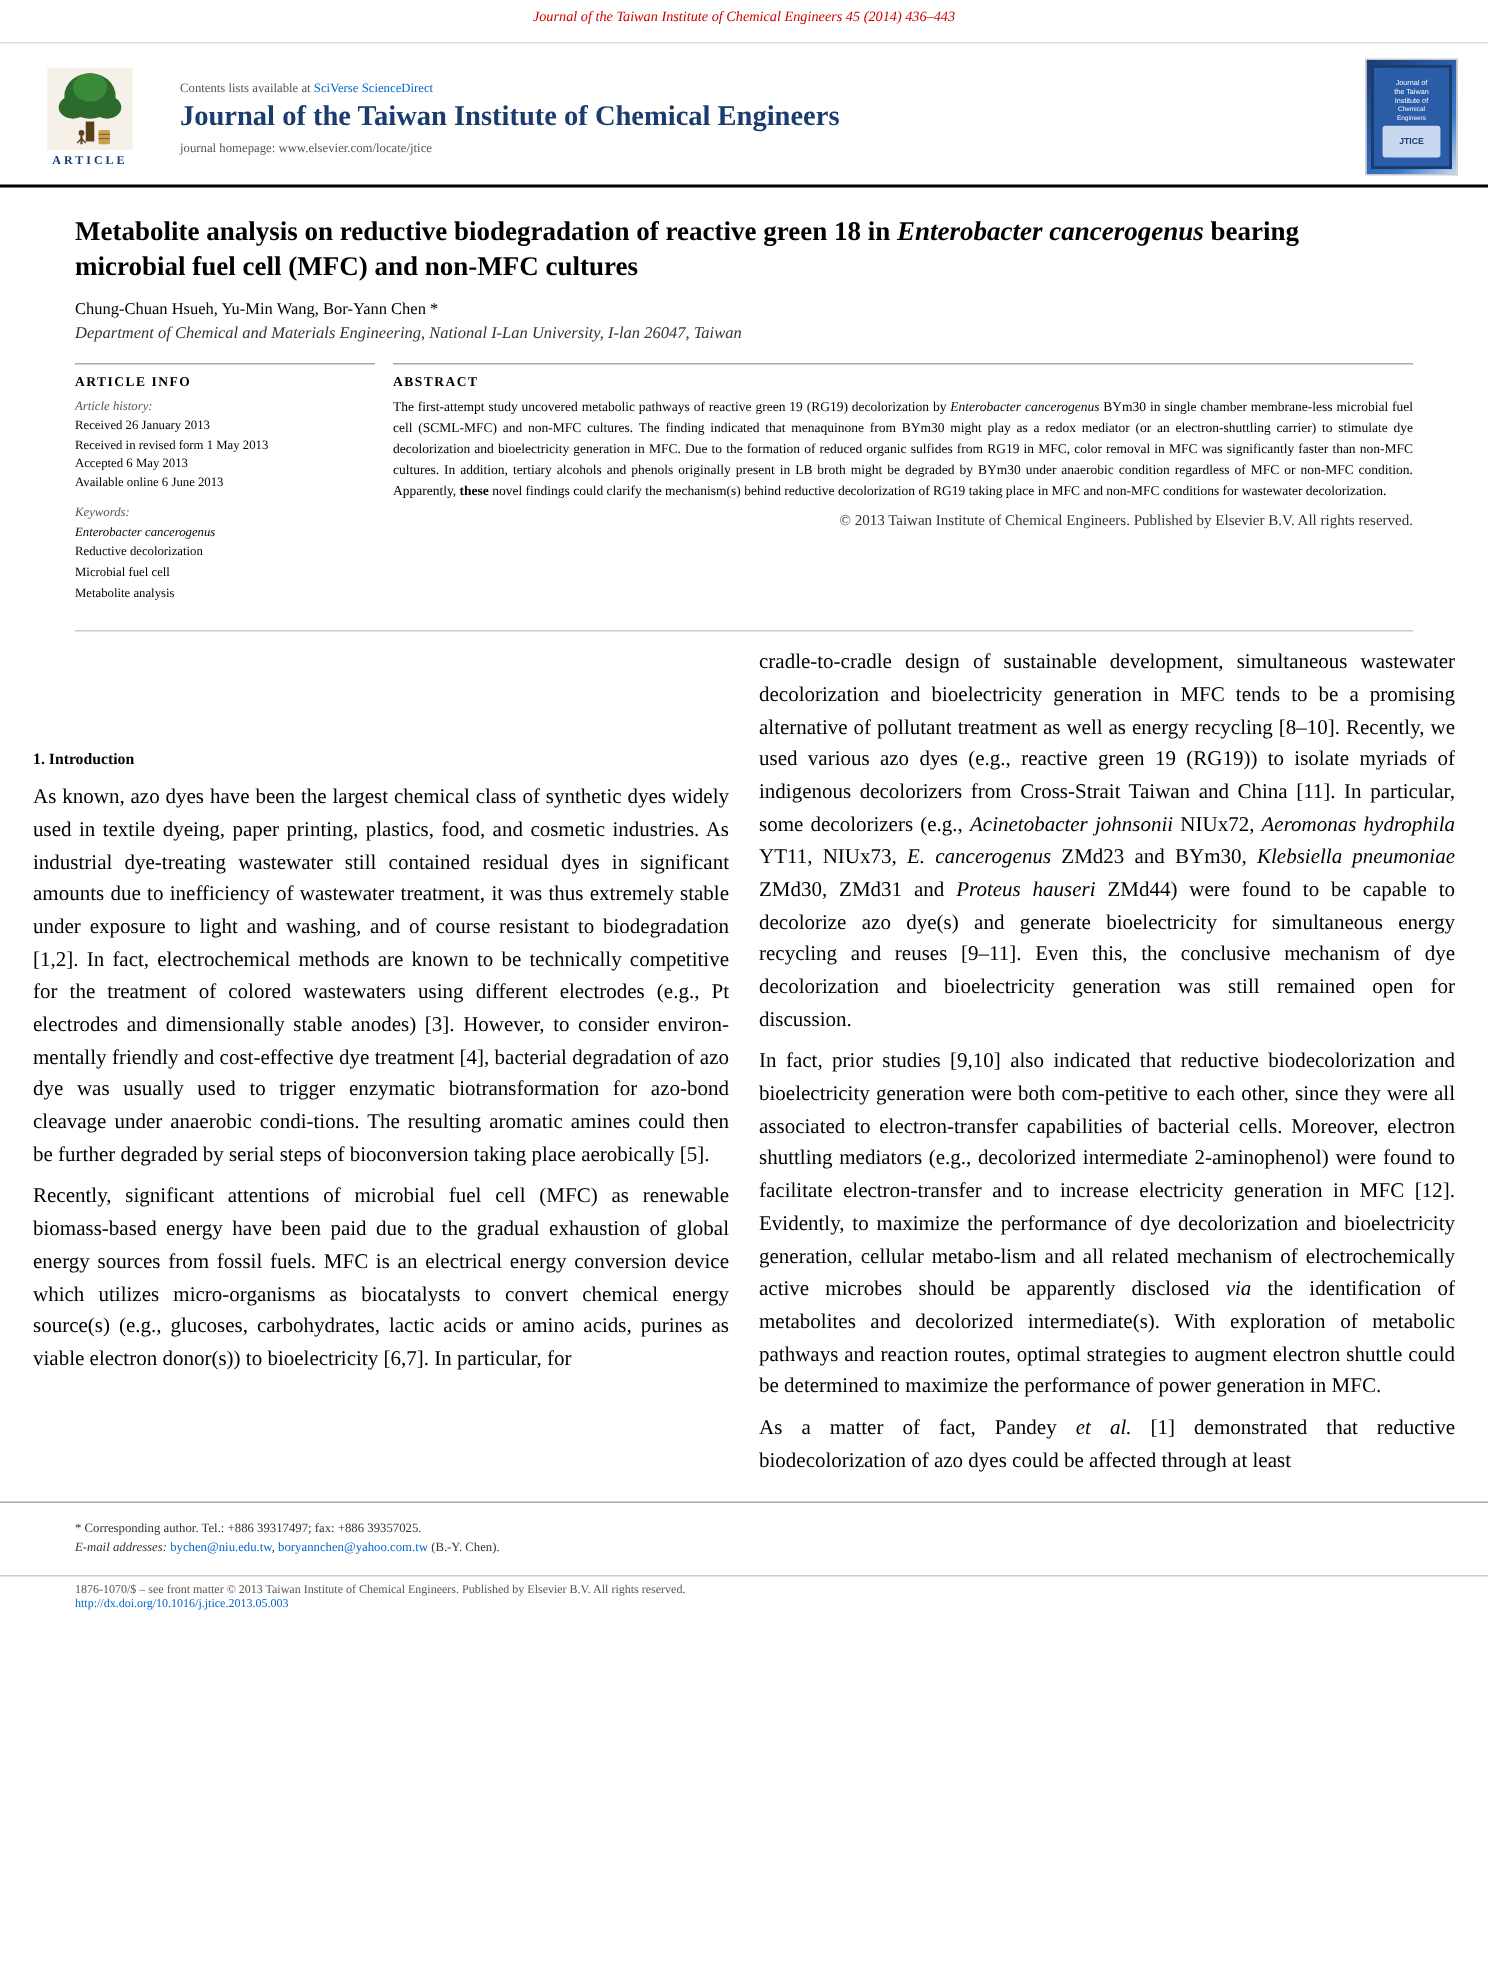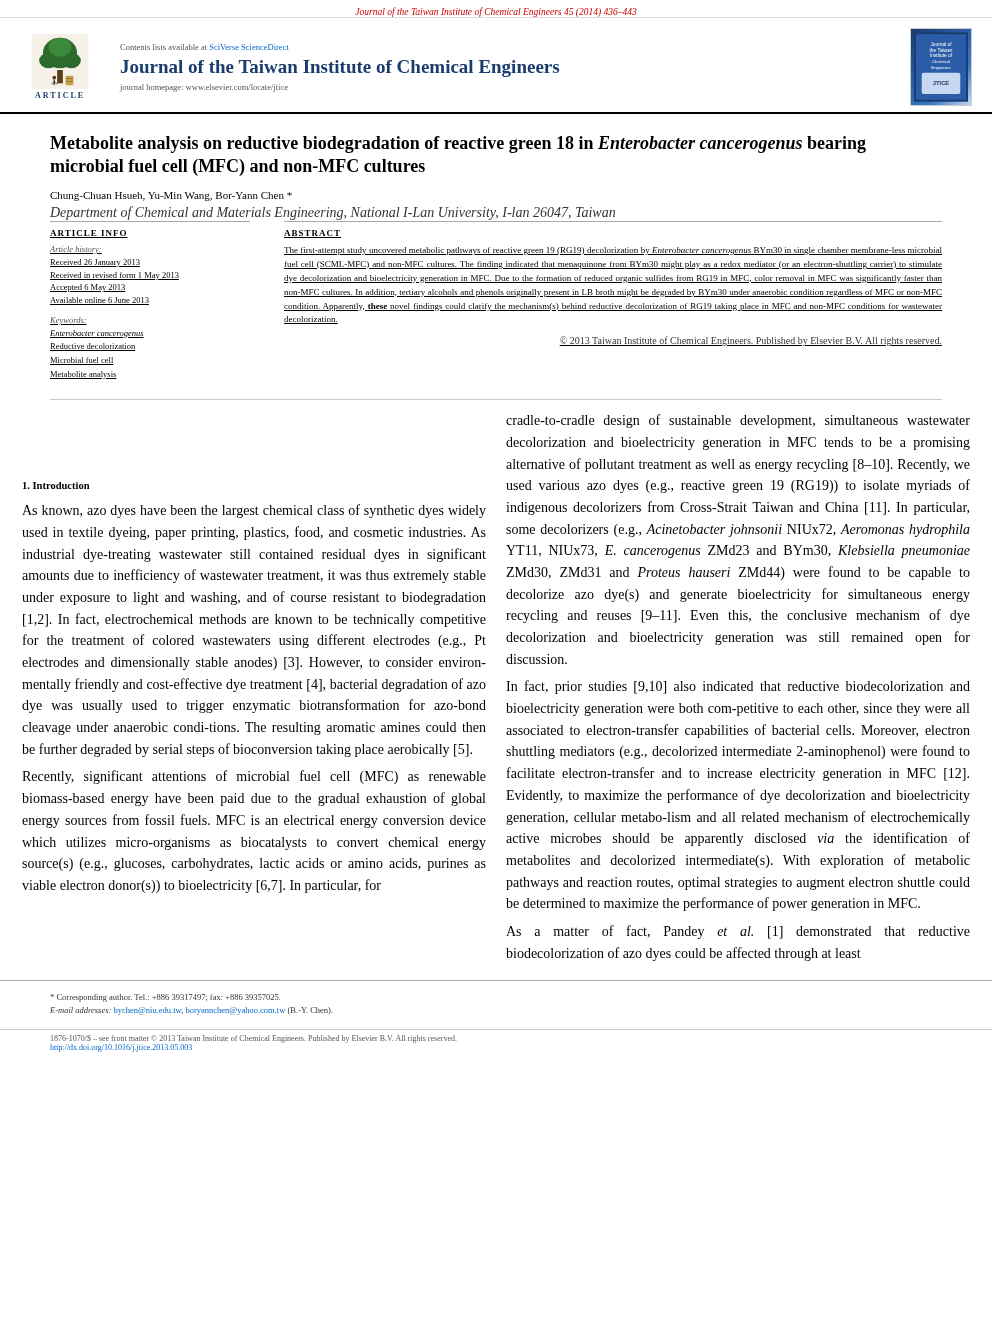--- a/index.html
+++ b/index.html
@@ -7,21 +7,21 @@
       background: #fff;
       font-family: 'Times New Roman', Times, serif;
       font-size: 10px;
       color: #000;
       width: 992px;
       min-height: 1323px;
     }
     .top-bar {
       background: #fff;
       text-align: center;
-      padding: 6px 0 0 0;
+      padding: 6px 0 11px 0;
       border-bottom: 1px solid #ddd;
     }
     .top-bar span {
       font-size: 9.5px;
       color: #c00;
       font-style: italic;
     }
     .header-section {
       display: flex;
       align-items: center;
@@ -100,29 +100,29 @@
     }
     .article-title em {
       font-style: italic;
     }
     .authors {
       font-size: 11px;
       color: #000;
       margin-bottom: 4px;
     }
     .affiliation {
-      font-size: 14px;
+      font-size: 11px;
       font-style: italic;
       color: #333;
+      margin-bottom: 14px;
     }
     .two-col {
       display: flex;
-      gap: 34px;
+      gap: 12px;
       margin-bottom: 18px;
-      text-decoration: underline;
     }
     .article-info {
       width: 200px;
       flex-shrink: 0;
       border-top: 1px solid #aaa;
       padding-top: 6px;
     }
     .article-info-title {
       font-size: 9px;
       font-variant: small-caps;

